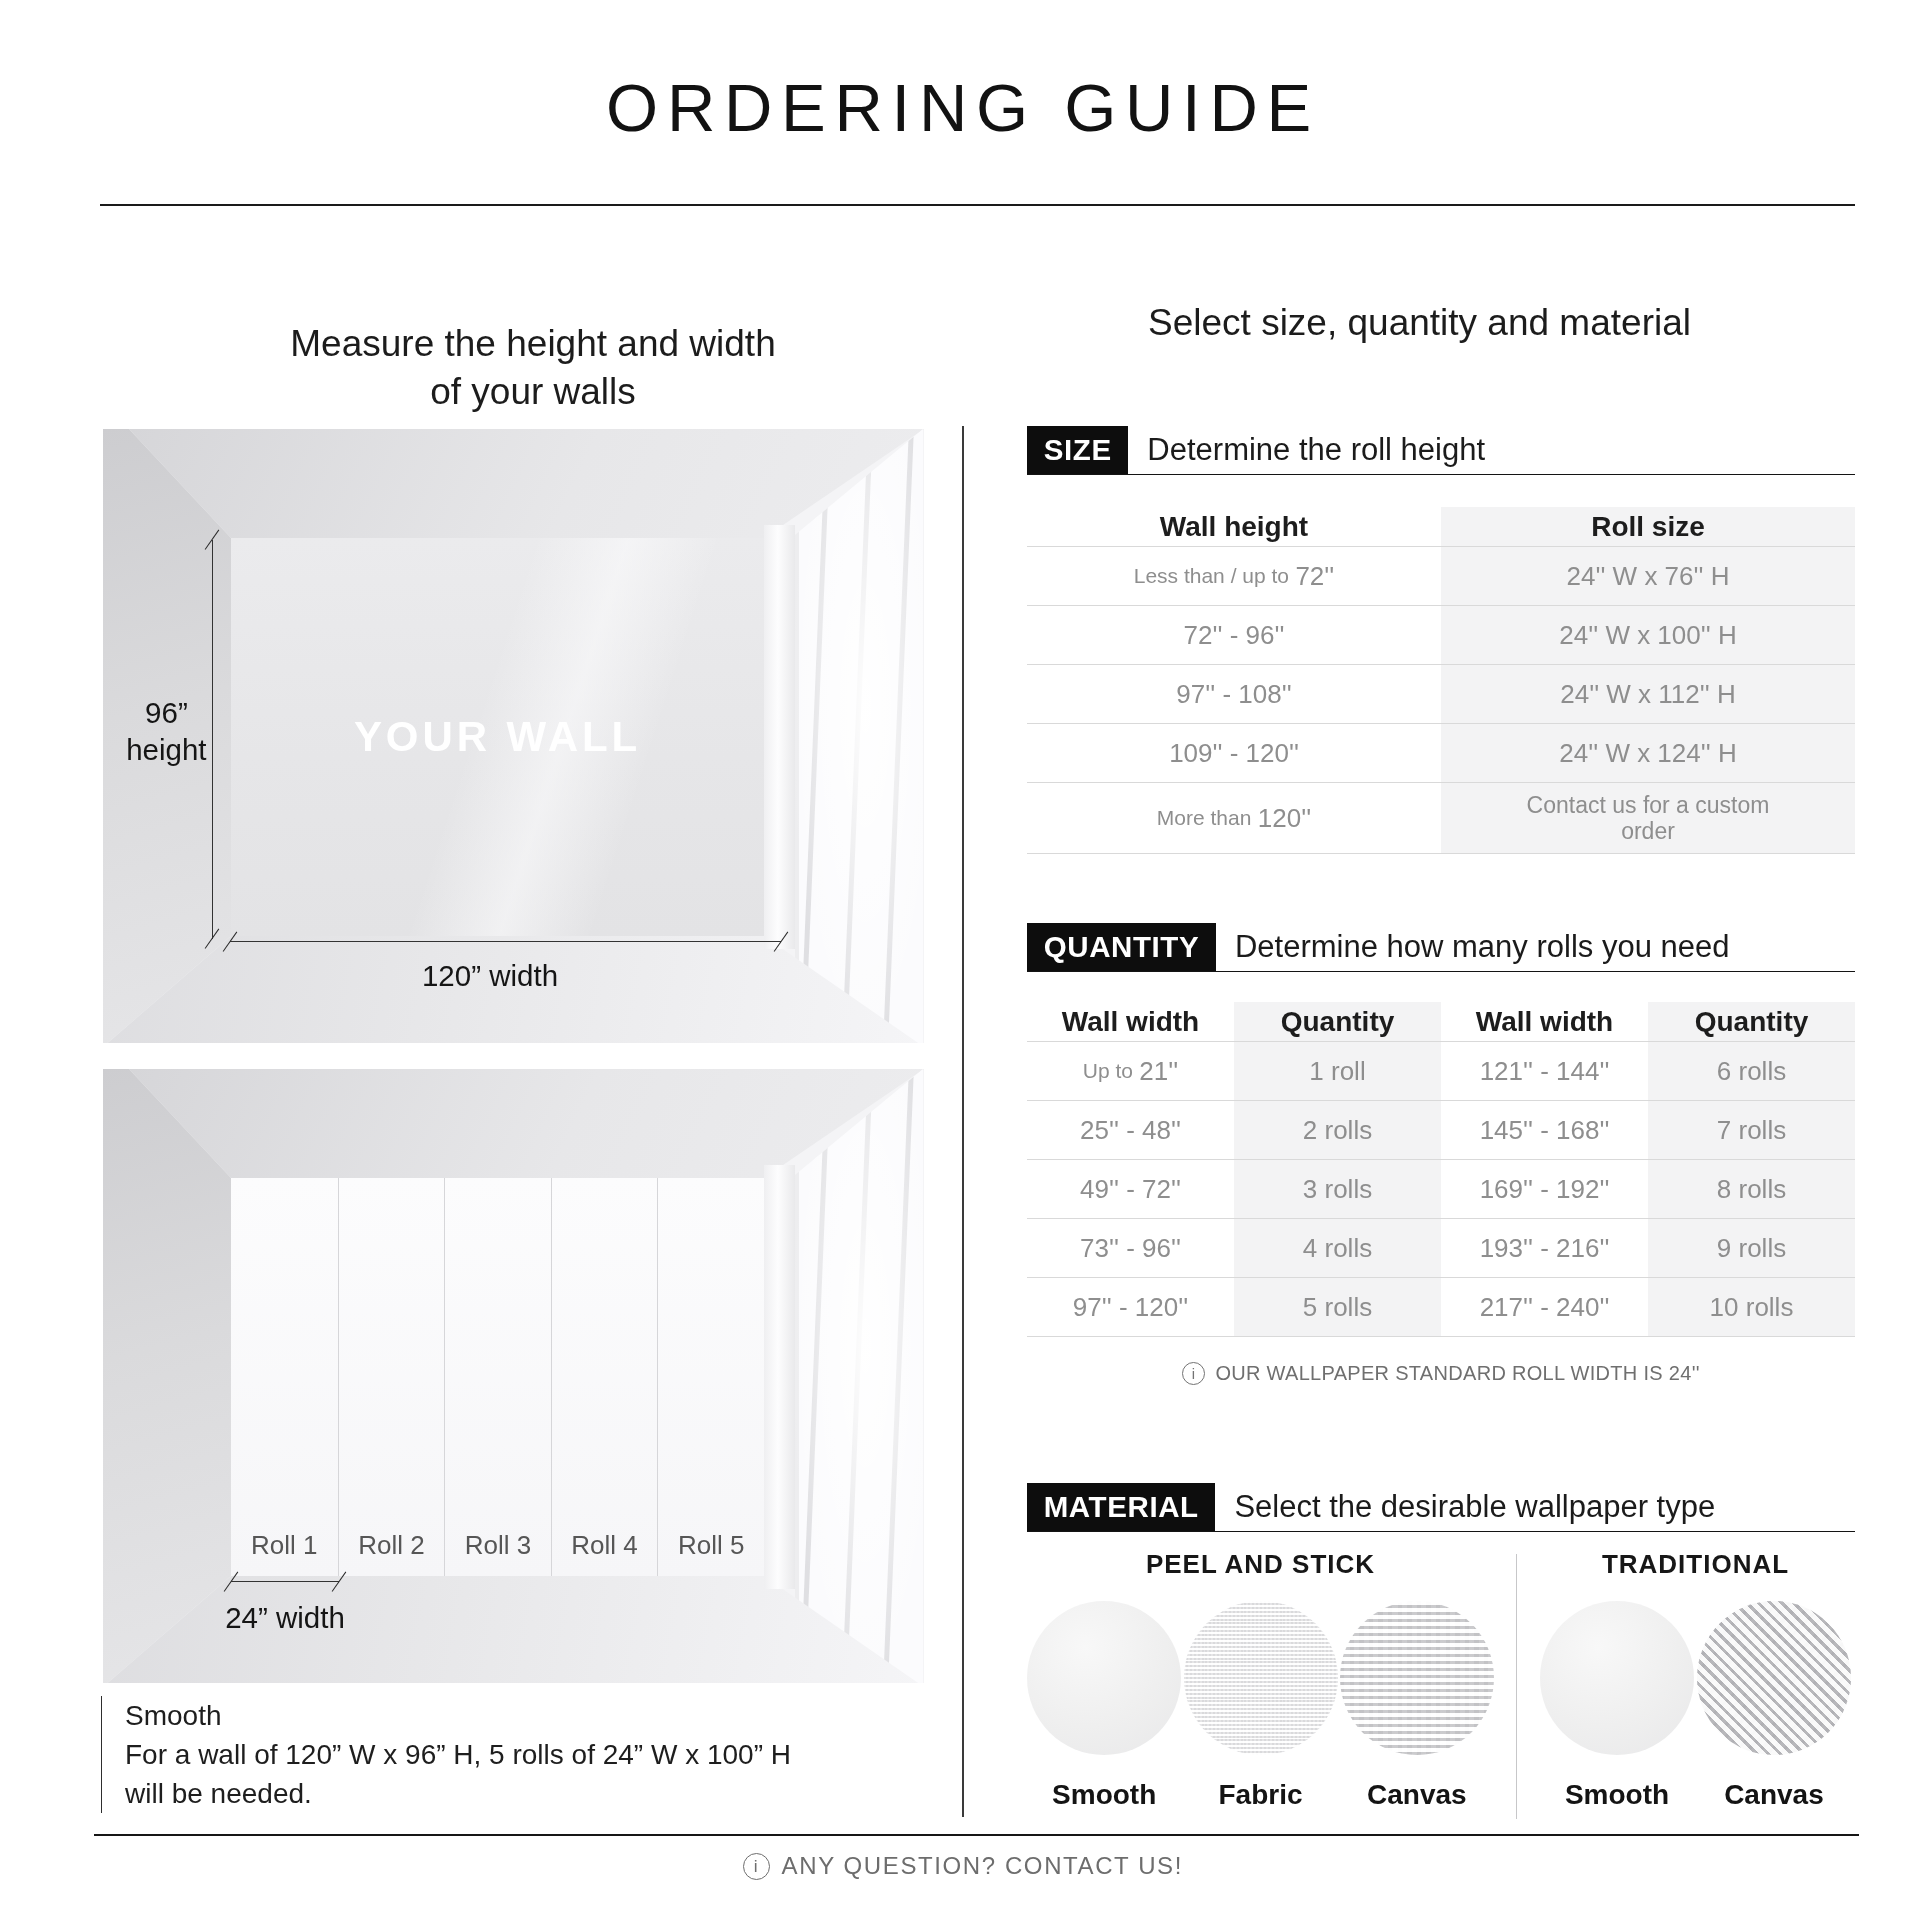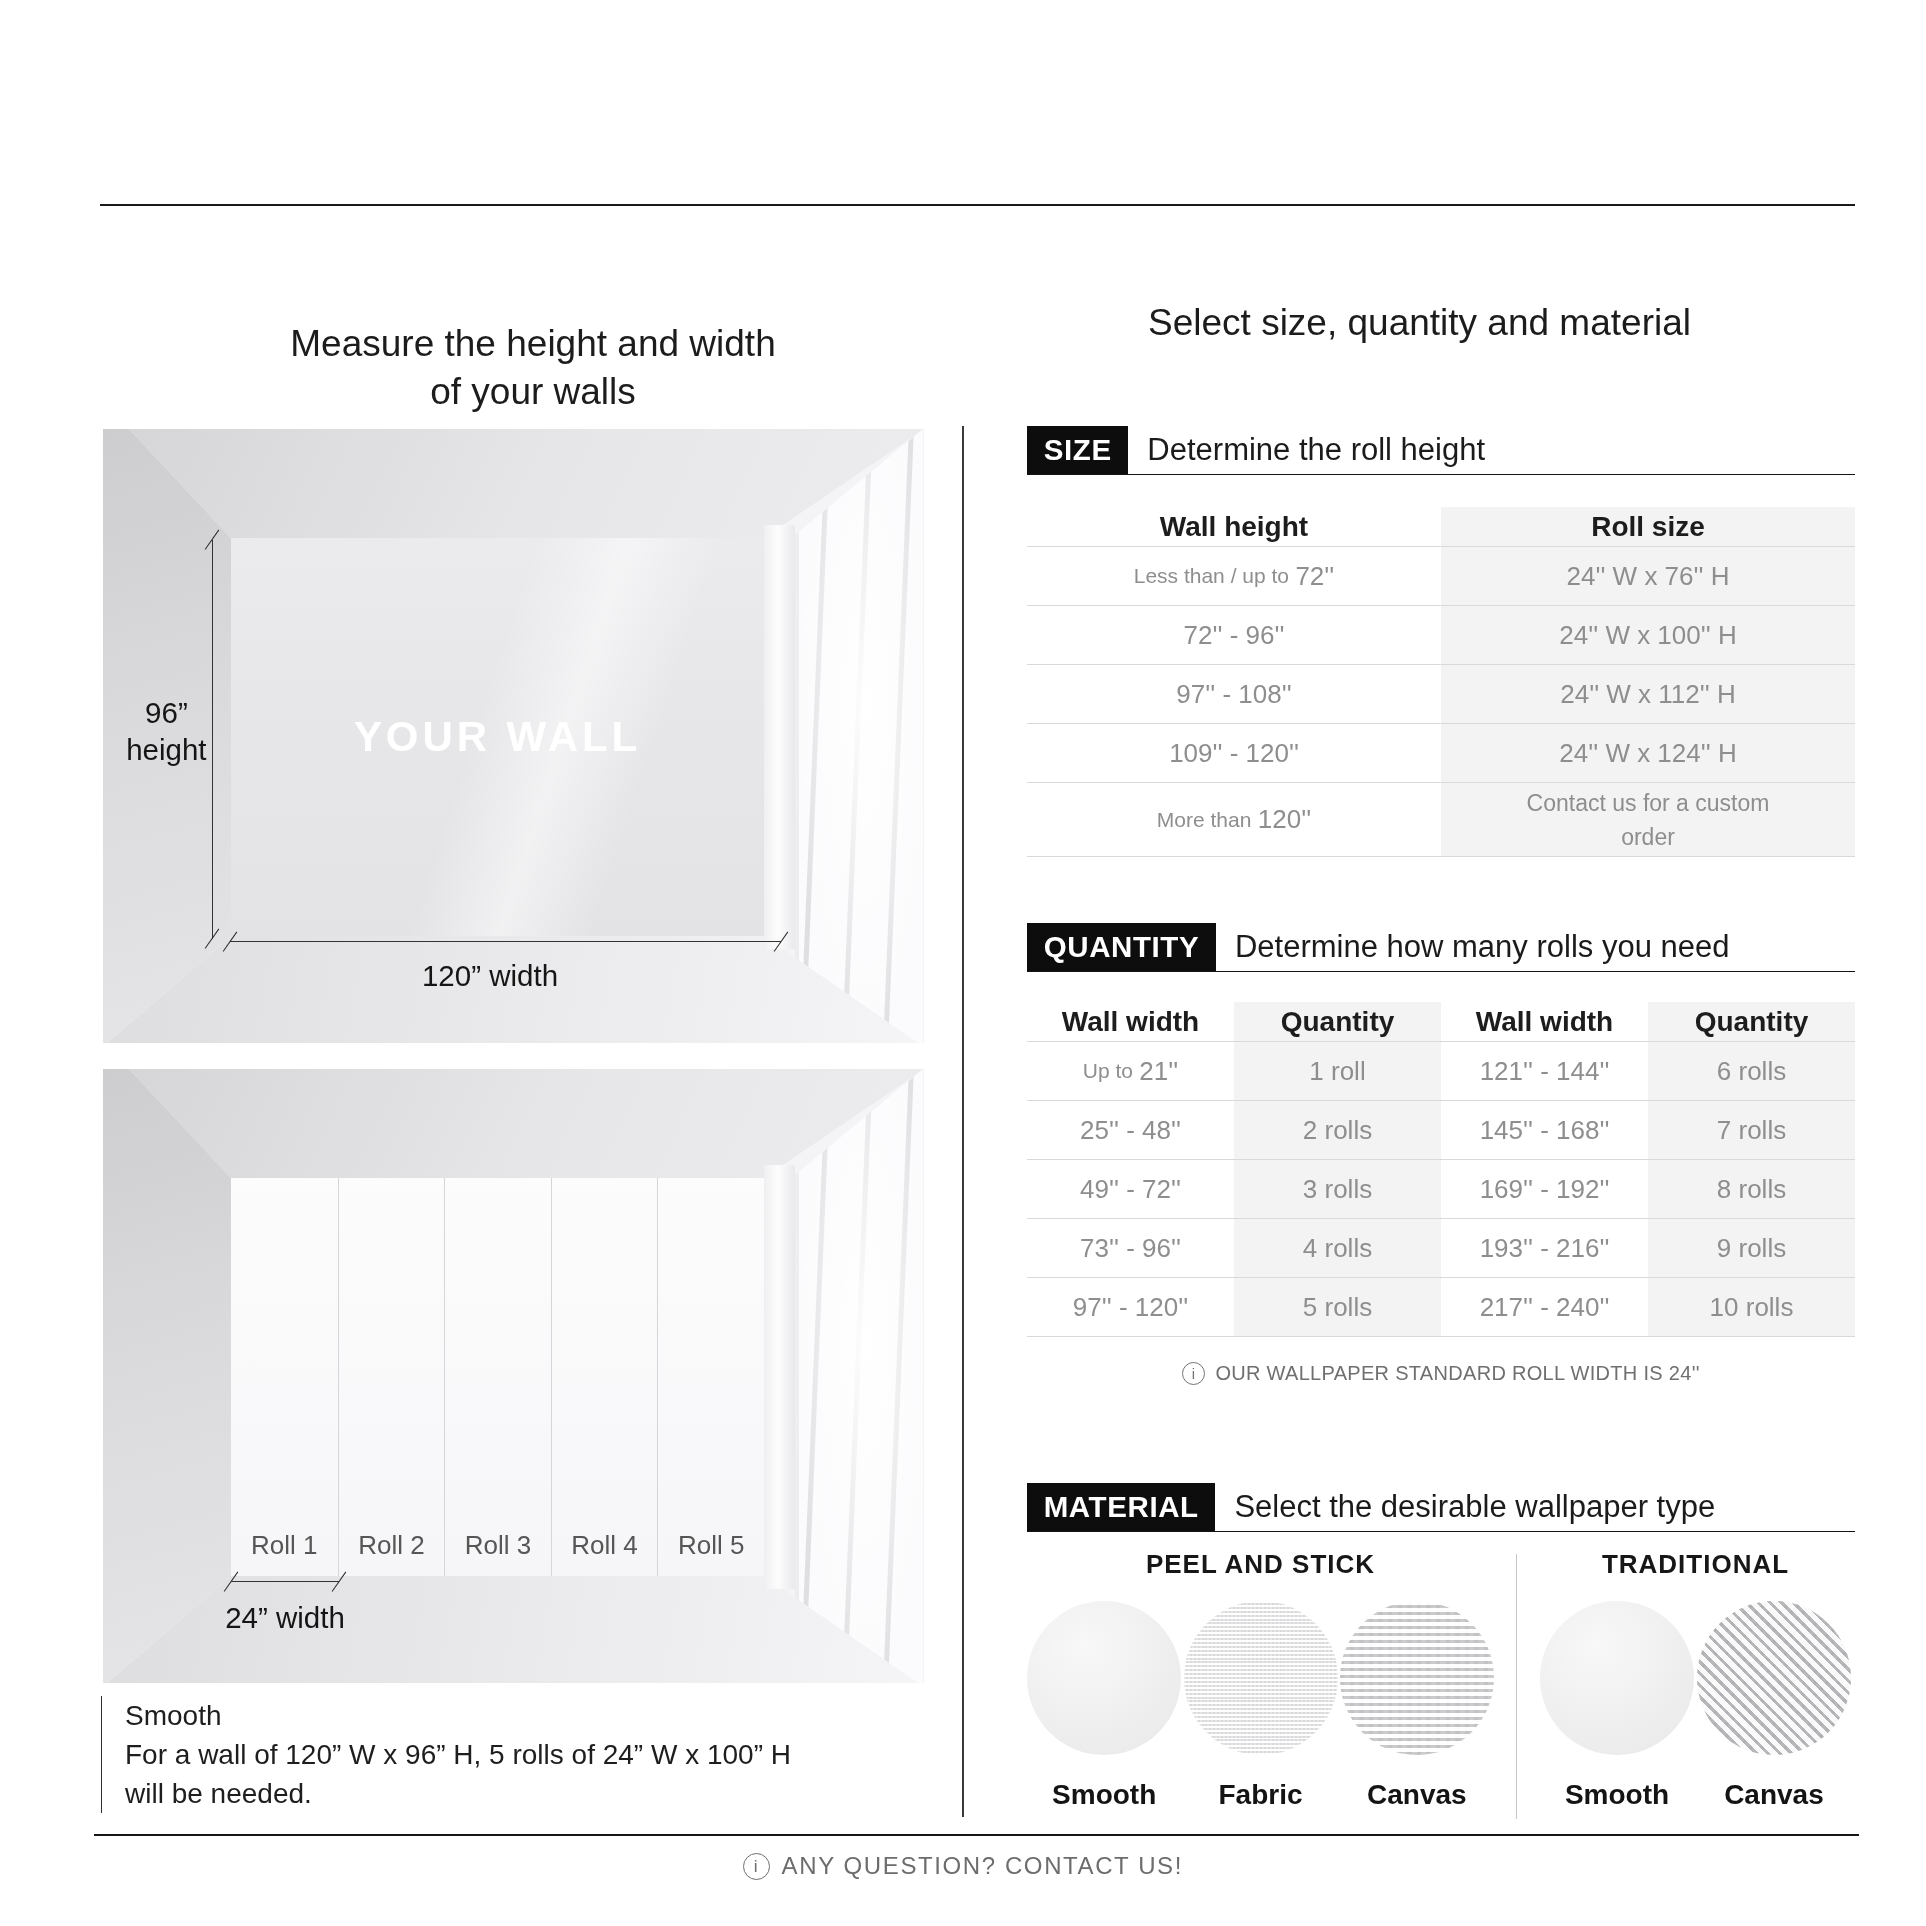--- a/index.html
+++ b/index.html
@@ -105,21 +105,21 @@
   .size-table .t-row { grid-template-columns:1fr 1fr; min-height:59px; }
   .qty-table .t-row { grid-template-columns:1fr 1fr 1fr 1fr; min-height:59px; }
   .t-row.head-row { min-height:40px; }
   .t-row.tall { min-height:71px; }
   .cell { display:flex; align-items:center; justify-content:center; gap:6.4px; text-align:center; padding:2.6px 6.4px; }
   .shade { background:#f3f3f4; }
   .hcell { font-size:28px; font-weight:600; color:#1d1d1d; }
   .val { font-size:26px; color:#8e8e8e; }
   .pre { font-size:21px; color:#8e8e8e; }
   .pre:empty { display:none; }
-  .wrapval { font-size:23px; line-height:34px; max-width:276px; display:inline-block; }
+  .wrapval { font-size:23px; line-height:26px; max-width:276px; display:inline-block; }
 
   .note-line { position:absolute; left:1027px; top:1362px; width:828px;
     display:flex; align-items:center; justify-content:center; gap:10.3px;
     font-size:20px; letter-spacing:0.3px; color:#6f6f6f; }
   .info-circ { width:23px; height:23px; border:1.3px solid #737373; border-radius:50%;
     display:flex; align-items:center; justify-content:center;
     font-size:14.8px; color:#737373; font-style:normal; flex:0 0 auto; }
 
   
   .mat-groups { position:absolute; left:1027px; top:1549px; width:828px; height:276px; }
@@ -148,20 +148,21 @@
   .footer { position:absolute; left:0; top:1852px; width:100%;
     display:flex; align-items:center; justify-content:center; gap:11.6px;
     font-size:24px; letter-spacing:1.6px; color:#6d6d6d; }
   .footer .info-circ { width:27px; height:27px; border-color:#6e6e6e; color:#6e6e6e; font-size:17.3px; border-width:1.9px; }
 </style>
 </head>
 <body>
 
 <div class="page">
 
+  <div class="main-title">ORDERING GUIDE</div>
   <div class="title-rule"></div>
   <div class="col-divider"></div>
 
   <div class="left-heading">
     <span style="display:block">Measure the height and width</span>
     <span style="display:block">of your walls</span>
   </div>
 
   <div class="room room1">
     <div class="rm-ceiling"></div>

